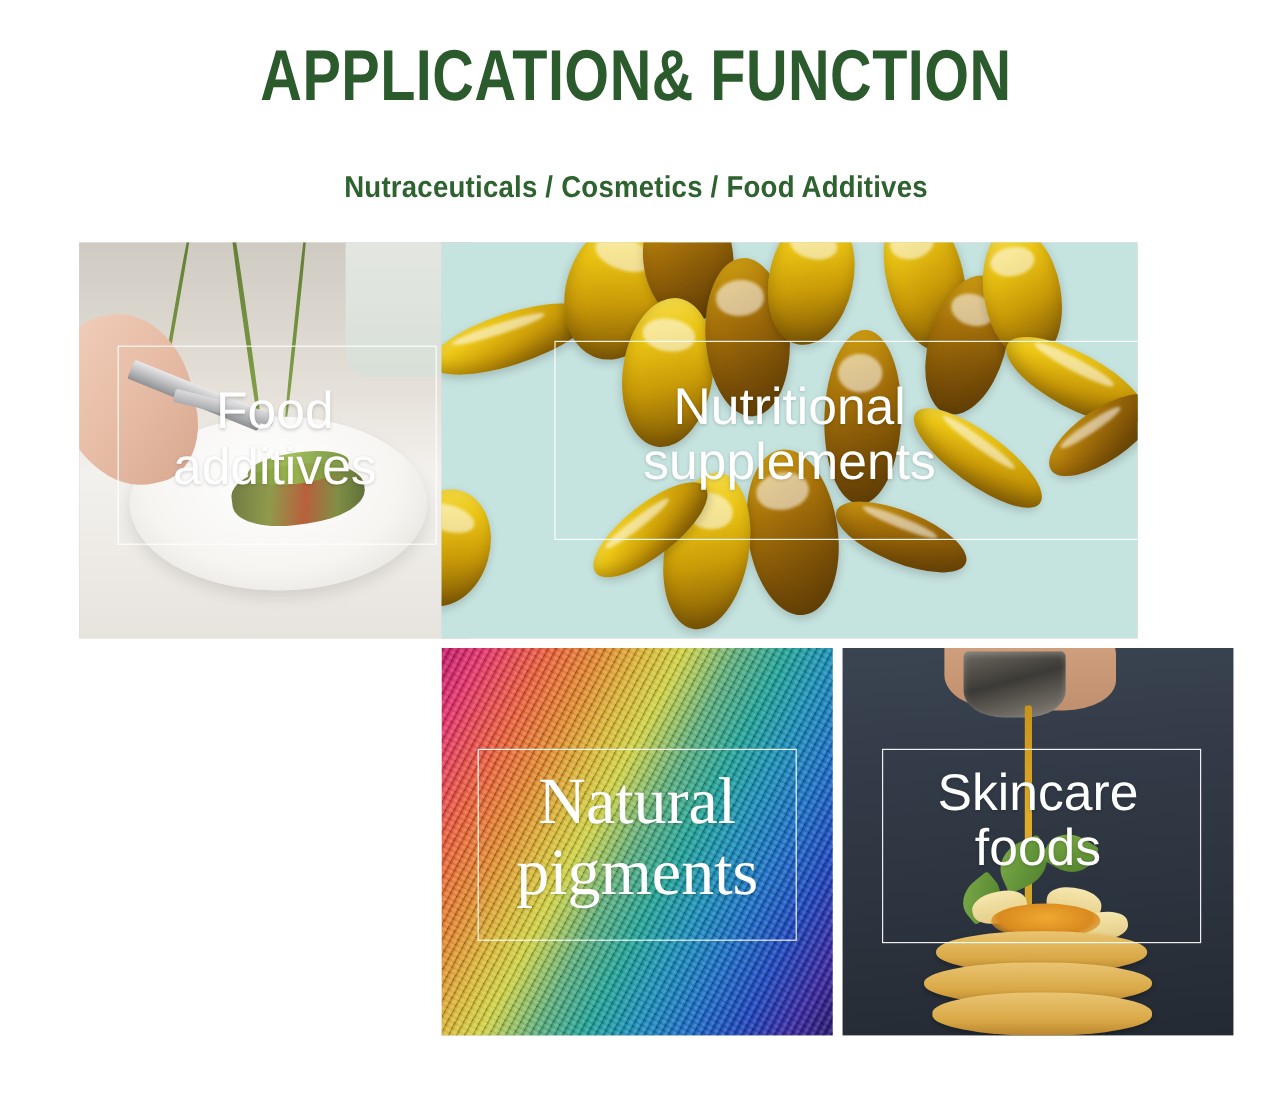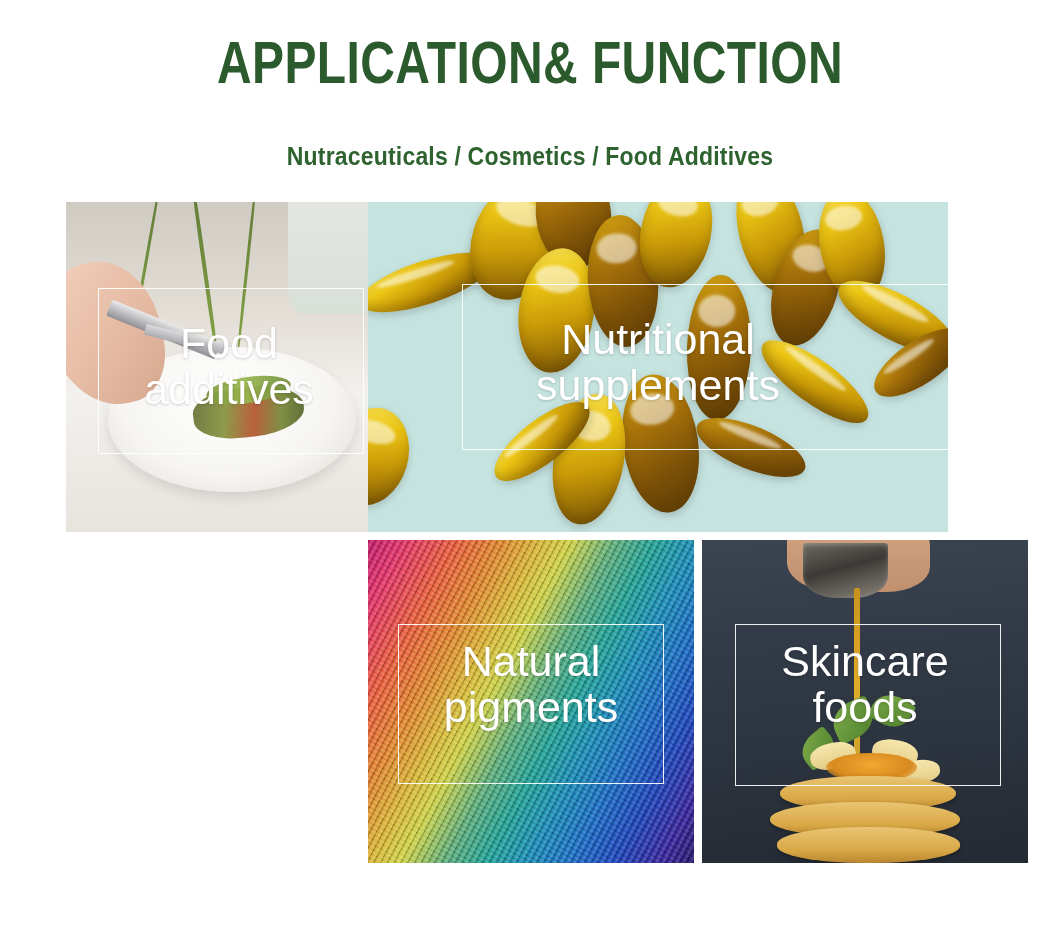--- a/index.html
+++ b/index.html
@@ -228,21 +228,21 @@
   .sk-cream {
     position: absolute;
     border-radius: 50%;
     background: rgba(255,255,255,0.8);
     filter: blur(0.5px);
   }
 
   
   #tile-natural-pigments { left: 336px; top: 338px; width: 326px; height: 323px; }
   #tile-natural-pigments .tile-frame { left: 30px; top: 84px; width: 266px; height: 160px; }
-  #tile-natural-pigments .tile-caption { top: 98px; font-size: 43px; }
+  #tile-natural-pigments .tile-caption { top: 98px; font-size: 55px; font-family: Liberation Serif, serif; }
   .bg-pigments {
     background:
       repeating-linear-gradient(118deg, rgba(0,0,0,0.30) 0px, rgba(0,0,0,0) 2px, rgba(255,255,255,0.16) 4px, rgba(0,0,0,0) 6px),
       linear-gradient(118deg,
         #c3206c 0%,
         #e2366d 7%,
         #e8613f 18%,
         #e08a33 27%,
         #d9b93c 35%,
         #cfd24a 41%,

